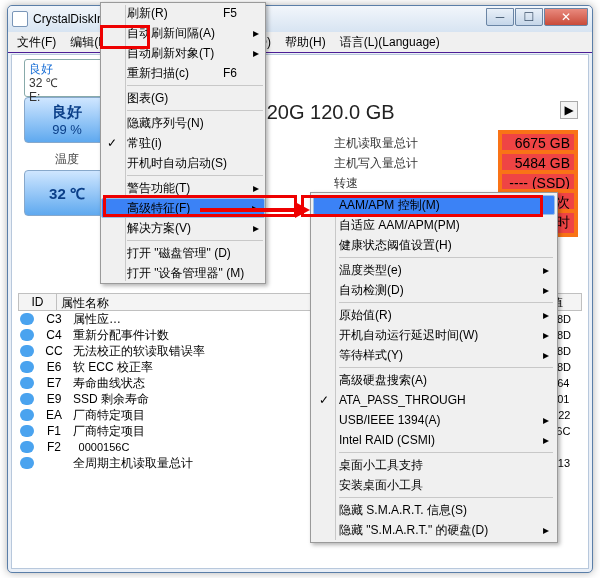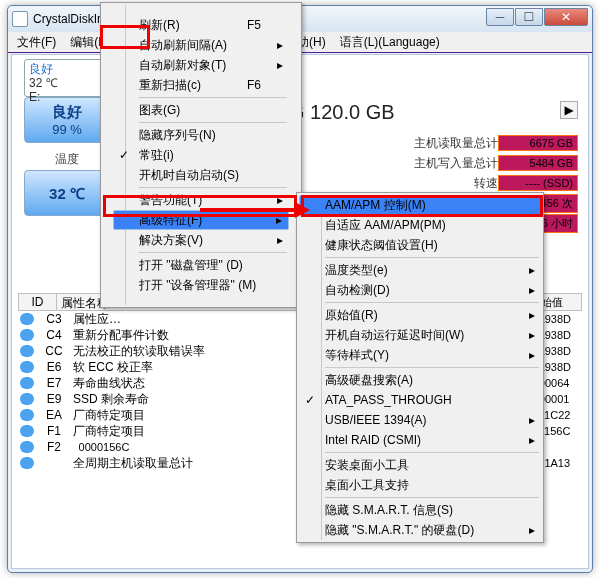--- a/index.html
+++ b/index.html
@@ -20,35 +20,35 @@
 .tabbtn{width:86px;height:38px;border:1px solid #8aa;border-radius:3px;background:#fff;padding:2px 4px;line-height:14px}
 .tabbtn .ln1{color:#1a6fd6}
 .tabbtn .ln2,.tabbtn .ln3{color:#333}
 .sectlabel{font-size:12px;color:#444;text-align:center;margin:8px 0 2px}
 .gauge{width:86px;height:46px;border:1px solid #87a8cb;border-radius:4px;background:linear-gradient(#cfe6ff,#5fa9ef);display:flex;flex-direction:column;align-items:center;justify-content:center;color:#0b3f88}
 .gauge .big{font-size:15px;font-weight:bold}
 .gauge .small{font-size:13px;font-weight:normal}
 .maintitle{position:absolute;top:46px;left:208px;font-size:20px;color:#222}
 .navbtn{position:absolute;top:46px;right:10px;width:18px;height:18px;border:1px solid #aaa;background:#f4f4f4;display:flex;align-items:center;justify-content:center}
 .stats{position:absolute;top:78px;right:10px;width:244px}
-.srow{display:flex;justify-content:flex-end;height:20px;align-items:center}
+.srow{display:flex;justify-content:space-between;height:20px;align-items:center}
 .srow .lab{color:#333;font-size:12px}
-.srow .val{background:#be185d;border:1px solid #f97316;padding:1px 4px;min-width:80px;text-align:right;font-size:11px}
+.srow .val{background:#ef4444;border:4px solid #f97316;padding:1px 4px;min-width:80px;text-align:right;font-size:14px}
 .csline{position:absolute;top:182px;left:300px;font-size:12px;color:#666}
-.dropdown{position:absolute;top:2px;left:100px;width:202px;background:#f0f0f0;border:1px solid #9a9a9a;box-shadow:2px 2px 4px rgba(0,0,0,.3);z-index:20;padding:12px}
+.dropdown{position:absolute;top:2px;left:100px;width:166px;background:#f0f0f0;border:1px solid #9a9a9a;box-shadow:2px 2px 4px rgba(0,0,0,.3);z-index:20;padding:0}
 .dd-item{display:flex;align-items:center;height:20px;padding:0 8px 0 26px;position:relative}
 .dd-item.hov{background:#3b82f6;border:1px solid #9ac0e6;border-radius:2px;padding:0 7px 0 25px}
 .dd-item .arrow{position:absolute;right:6px}
 .dd-item .sc{position:absolute;right:28px}
 .dd-item .chk{position:absolute;left:6px}
 .dd-sep{height:1px;background:#c8c8c8;margin:2px 2px 2px 26px}
 .dd-gutter{position:absolute;left:24px;top:2px;bottom:2px;width:1px;background:#c8c8c8}
 .red-box2{position:absolute;border:3px solid #e00;top:195px;left:103px;width:194px;height:22px;z-index:30;pointer-events:none}
 .arrow-red{position:absolute;top:200px;left:200px;z-index:30;pointer-events:none}
-.submenu{position:absolute;top:192px;left:296px;width:248px;background:#f0f0f0;border:1px solid #9a9a9a;box-shadow:2px 2px 4px rgba(0,0,0,.3);z-index:20;padding:2px}
+.submenu{position:absolute;top:192px;left:310px;width:248px;background:#f0f0f0;border:1px solid #9a9a9a;box-shadow:2px 2px 4px rgba(0,0,0,.3);z-index:20;padding:2px}
 .red-box3{position:absolute;border:3px solid #e00;top:195px;left:301px;width:242px;height:22px;z-index:30;pointer-events:none}
 .idtable{position:absolute;top:238px;left:6px;right:6px;height:152px}
 .idtable .hdr{display:flex;background:#f4f4f4;border:1px solid #c0c0c0;height:18px}
 .idtable .hdr .c1{width:38px;border-right:1px solid #c0c0c0;padding:1px 4px}
 .idtable .hdr .c2{flex:1;padding:1px 4px}
 .idtable .hdr .c3{width:70px;border-left:1px solid #c0c0c0;padding:1px 4px}
 .idtable .row{display:flex;height:16px;align-items:center}
 .idtable .row .ic{width:14px;height:12px;border-radius:6px;background:#4aa3ef;margin:0 3px 0 2px}
 .idtable .c1{width:34px;text-align:center}
 .idtable .c2{flex:1;padding-left:2px}
@@ -292,24 +292,24 @@
   <div class="dd-item">
       <span>USB/IEEE 1394(A)</span>
       <span class="arrow">▸</span>
     </div>
   <div class="dd-item">
       <span>Intel RAID (CSMI)</span>
       <span class="arrow">▸</span>
     </div>
   <div class="dd-sep"></div>
   <div class="dd-item">
+      <span>桌面小工具支持</span>
+    </div>
+  <div class="dd-item">
       <span>安装桌面小工具</span>
-    </div>
-  <div class="dd-item">
-      <span>桌面小工具支持</span>
     </div>
   <div class="dd-sep"></div>
   <div class="dd-item">
       <span>隐藏 S.M.A.R.T. 信息(S)</span>
     </div>
   <div class="dd-item">
       <span>隐藏 "S.M.A.R.T." 的硬盘(D)</span>
       <span class="arrow">▸</span>
     </div>
 </div>

